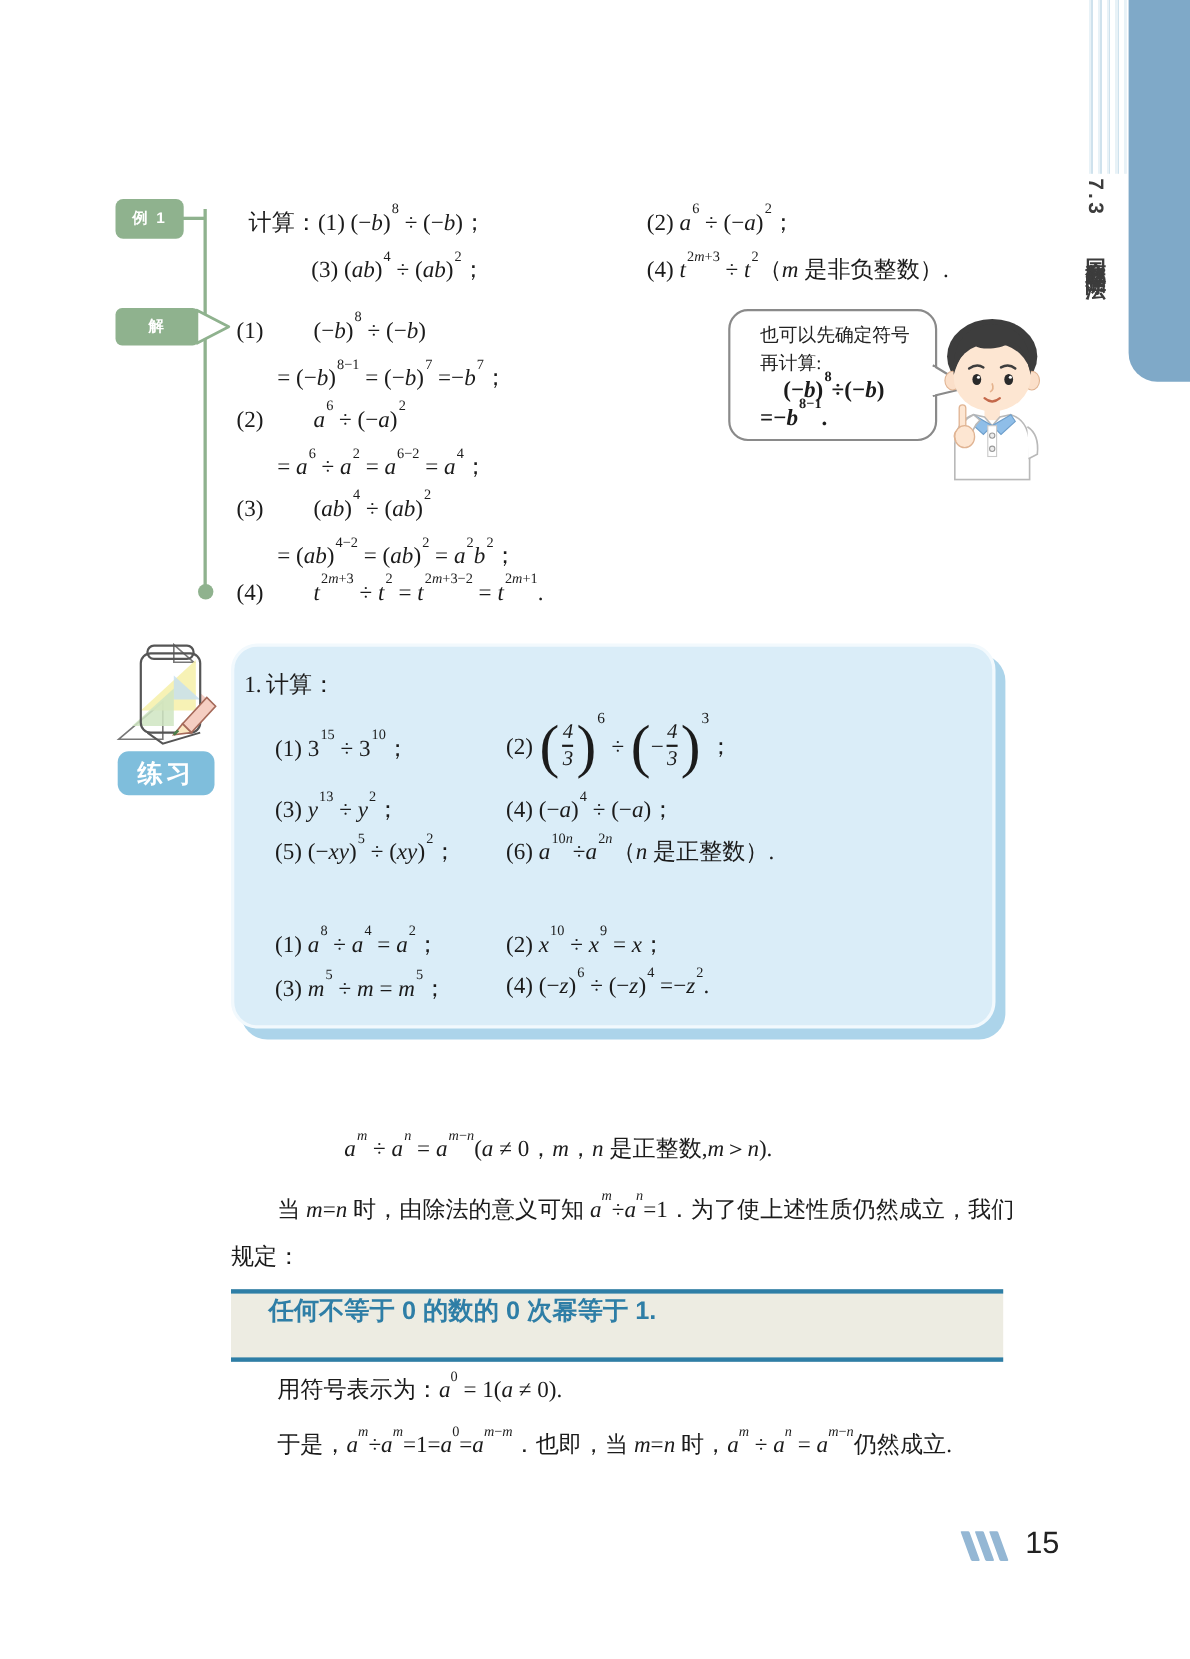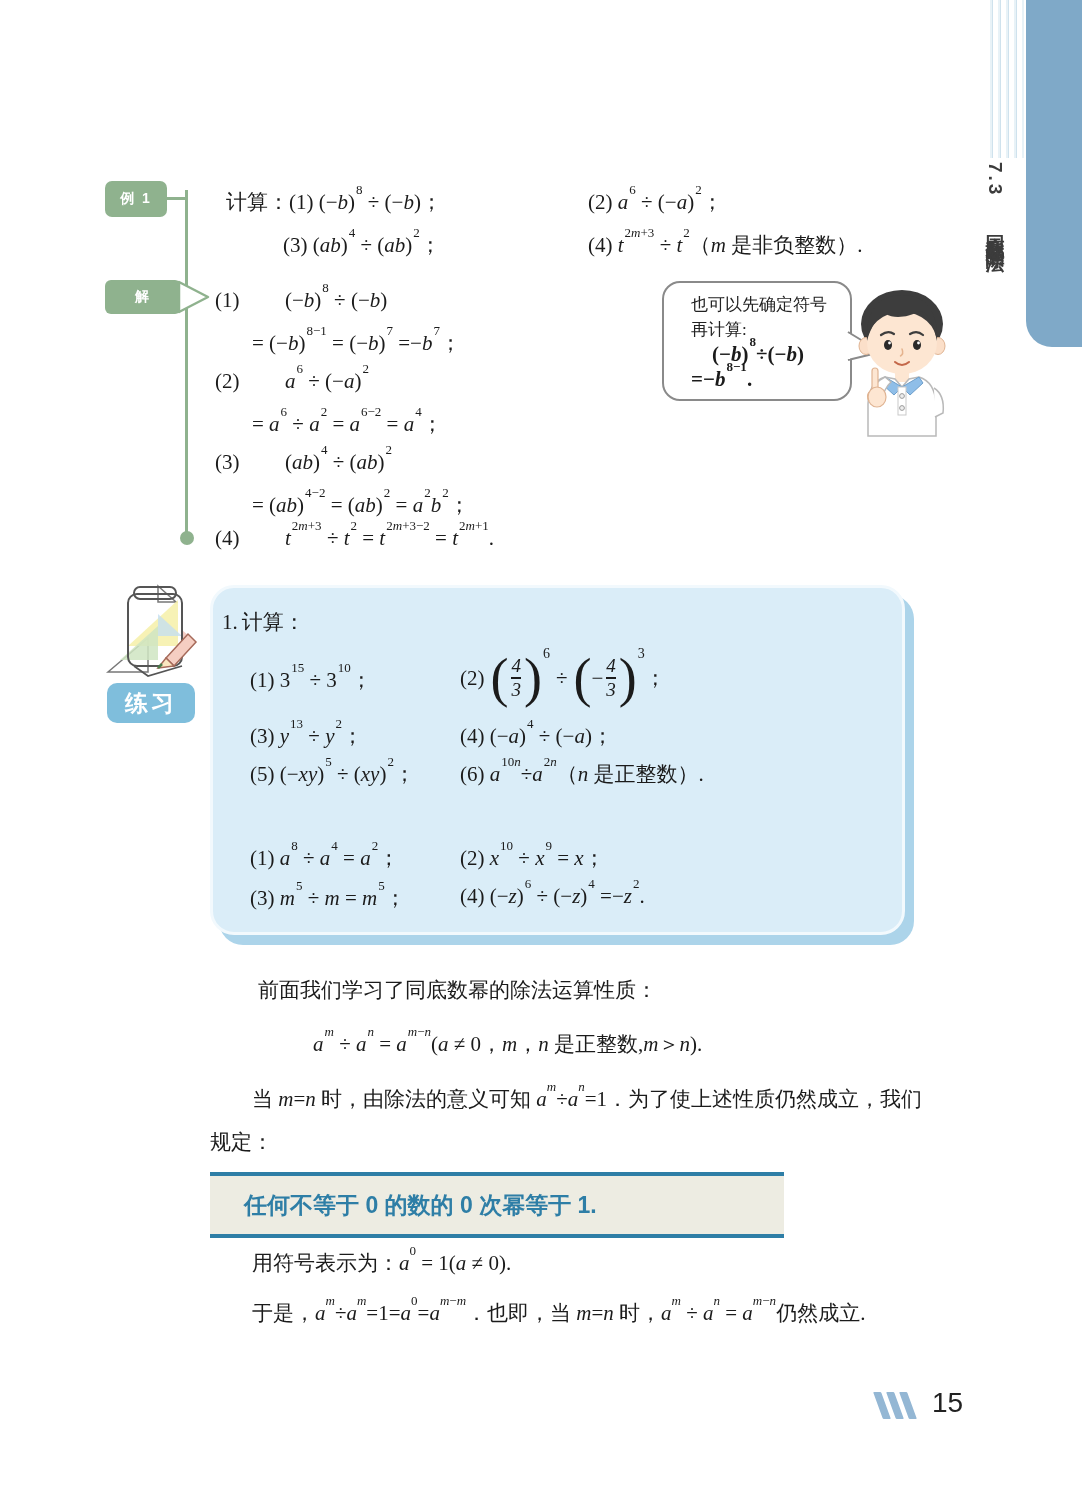--- a/index.html
+++ b/index.html
@@ -23,23 +23,23 @@
         border:3px solid #F2F9FD;border-radius:24px;box-shadow:9px 10px 0 0 #ACD4EA;}
   .badge-blue{background:#7FBEDC;color:#fff;border-radius:10px;font-weight:bold;
         font-family:"Liberation Sans",sans-serif;font-size:23px;display:flex;
         align-items:center;justify-content:center;letter-spacing:3px;}
   .bigfrac{display:inline-flex;align-items:center;vertical-align:middle;}
   .paren{font-size:54px;font-weight:200;line-height:0.9;font-family:"Liberation Serif",serif;}
   .frac{display:inline-flex;flex-direction:column;align-items:center;font-size:19px;
         line-height:1.05;margin:0 3px;font-style:italic;font-family:"Liberation Serif",serif;}
   .frac .bar{height:1.6px;background:#1b1b1b;width:100%;margin:1.5px 0;align-self:stretch;}
   .fx{font-size:14px;position:relative;top:-24px;margin-left:1px;}
-  .rule-box{box-sizing:border-box;width:574px;height:66px;background:#EDECE2;
+  .rule-box{box-sizing:border-box;width:702px;height:66px;background:#EDECE2;
         border-top:4px solid #2E7EA6;border-bottom:4px solid #2E7EA6;
-        display:flex;align-items:center;padding-left:34px;}
+        display:flex;align-items:flex-start;padding-left:34px;}
   .rule-text{color:#2E7EA6;font-weight:bold;font-size:23px;font-family:"Liberation Sans",sans-serif;}
   .para{font-size:21px;line-height:43px;color:#1b1b1b;white-space:normal;}
   .para i{font-style:italic;}
   .para sup{font-size:0.62em;position:relative;top:-0.55em;line-height:0;}
   .stripes{background:repeating-linear-gradient(90deg,#ffffff 0 2px,#e8f2f7 2px 4px,#cfe2ed 4px 5.5px,#ffffff 5.5px 8px);}
   .bluebar{background:#7FA9C8;border-radius:0 0 0 26px;}
   .side-title{writing-mode:vertical-rl;font-family:"Liberation Sans",sans-serif;font-weight:bold;
         font-size:19px;color:#3c3c3c;letter-spacing:3px;}
   .slash{display:inline-block;width:8px;height:27px;background:#94B7D4;margin-right:5px;
         transform:skewX(20deg);border-radius:1px;}
@@ -180,21 +180,20 @@
   <div class="abs math" style="left:250px;top:722px;">(3) <i>y</i><sup>13</sup> ÷ <i>y</i><sup>2</sup>；</div>
   <div class="abs math" style="left:460px;top:722px;">(4) (−<i>a</i>)<sup>4</sup> ÷ (−<i>a</i>)；</div>
   <div class="abs math" style="left:250px;top:760px;">(5) (−<i>xy</i>)<sup>5</sup> ÷ (<i>xy</i>)<sup>2</sup>；</div>
   <div class="abs math" style="left:460px;top:760px;">(6) <i>a</i><sup>10<i>n</i></sup>÷<i>a</i><sup>2<i>n</i></sup>（<i>n</i> 是正整数）.</div>
 
   <div class="abs math" style="left:250px;top:844px;">(1) <i>a</i><sup>8</sup> ÷ <i>a</i><sup>4</sup> = <i>a</i><sup>2</sup>；</div>
   <div class="abs math" style="left:460px;top:844px;">(2) <i>x</i><sup>10</sup> ÷ <i>x</i><sup>9</sup> = <i>x</i>；</div>
   <div class="abs math" style="left:250px;top:884px;">(3) <i>m</i><sup>5</sup> ÷ <i>m</i> = <i>m</i><sup>5</sup>；</div>
   <div class="abs math" style="left:460px;top:884px;">(4) (−<i>z</i>)<sup>6</sup> ÷ (−<i>z</i>)<sup>4</sup> =−<i>z</i><sup>2</sup>.</div>
 
-  <div class="abs cn" style="left:258px;top:976px;">前面我们学习了同底数幂的除法运算性质：</div>
   <div class="abs math" style="left:313px;top:1030px;"><i>a</i><sup><i>m</i></sup> ÷ <i>a</i><sup><i>n</i></sup> = <i>a</i><sup><i>m</i>−<i>n</i></sup>(<i>a</i> ≠ 0，<i>m</i>，<i>n</i> 是正整数,<i>m</i>＞<i>n</i>).</div>
   <div class="abs para" style="left:210px;top:1078px;width:718px;text-indent:2em;">当 <i>m</i>=<i>n</i> 时，由除法的意义可知 <i>a</i><sup><i>m</i></sup>÷<i>a</i><sup><i>n</i></sup>=1．为了使上述性质仍然成立，我们规定：</div>
 
   <div class="abs rule-box" style="left:210px;top:1172px;">
     <span class="rule-text">任何不等于 0 的数的 0 次幂等于 1.</span>
   </div>
 
   <div class="abs para" style="left:210px;top:1242px;width:718px;text-indent:2em;">用符号表示为：<i>a</i><sup>0</sup> = 1(<i>a</i> ≠ 0).</div>
   <div class="abs para" style="left:210px;top:1290px;width:718px;text-indent:2em;line-height:46px;font-family:Liberation Serif, serif;">于是，<i>a</i><sup><i>m</i></sup>÷<i>a</i><sup><i>m</i></sup>=1=<i>a</i><sup>0</sup>=<i>a</i><sup><i>m</i>−<i>m</i></sup>．也即，当 <i>m</i>=<i>n</i> 时，<i>a</i><sup><i>m</i></sup> ÷ <i>a</i><sup><i>n</i></sup> = <i>a</i><sup><i>m</i>−<i>n</i></sup>仍然成立.</div>
 

